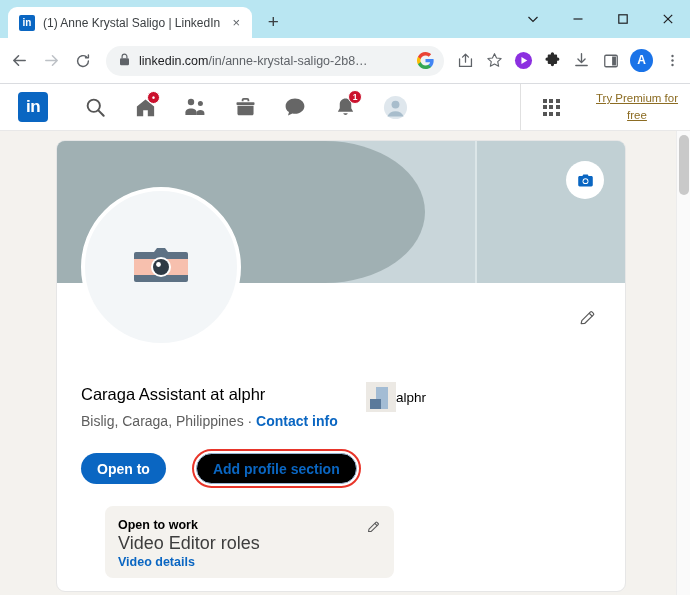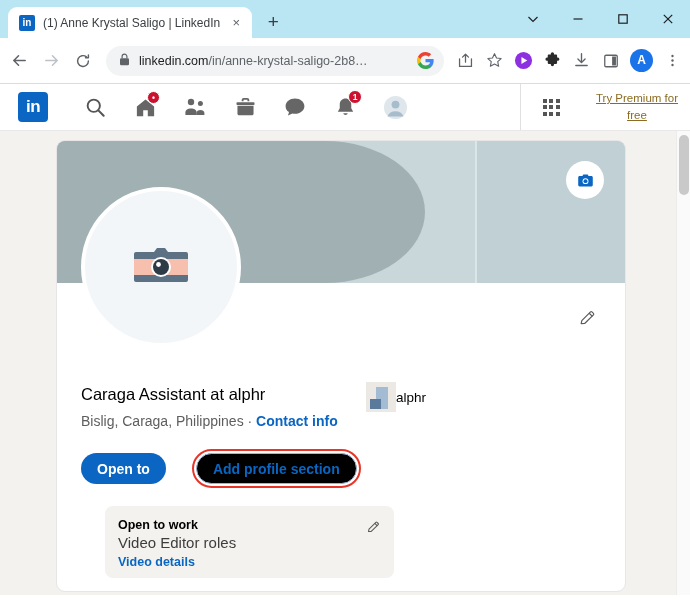--- a/index.html
+++ b/index.html
@@ -223,21 +223,21 @@
   }
   .btn-highlight-wrap .btn {
     border:1px solid #9bb6d4; color:#0a66c2; background:#000000;
   }
 
   .opentowork {
     position:absolute; left:24px; top:223px; width:289px; height:72px;
     background:#f4f2ee; border-radius:8px; padding:11px 13px;margin-left:24px;
   }
   .otw-title { font-size:12.5px; font-weight:bold; color:#000; line-height:17px; }
-  .otw-sub { font-size:15px; color:#3d3d3d; line-height:18px; }
+  .otw-sub { font-size:18px; color:#3d3d3d; line-height:18px; }
   .otw-link {
     font-size:12.5px; color:#0a66c2; font-weight:bold; line-height:19px;
     text-decoration:none; display:inline-block;
   }
   .otw-pencil {
     position:absolute; right:11px; top:11px; width:20px; height:20px;
     display:flex; align-items:center; justify-content:center; color:#5a5a5a;
   }
 
   .next-card {

